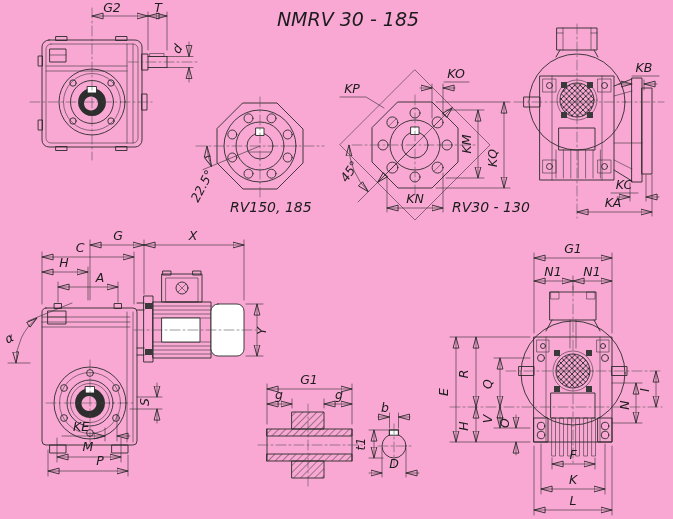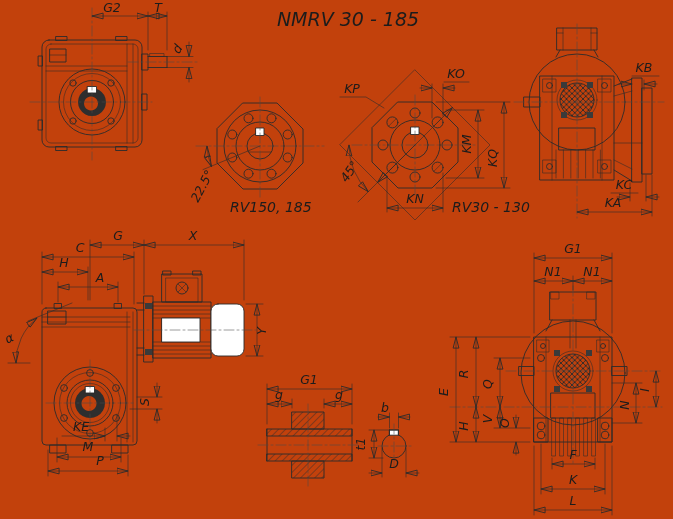--- a/index.html
+++ b/index.html
@@ -1,16 +1,16 @@
 <!DOCTYPE html>
 <html><head>
 <meta charset="utf-8">
 <style>
   html,body{margin:0;padding:0;background:#fff;}
-  .page{width:673px;height:519px;background:#c2410c;position:relative;overflow:hidden;
+  .page{width:673px;height:519px;background:#f9a8d4;position:relative;overflow:hidden;
         font-family:"DejaVu Sans",sans-serif;}
   svg{display:block}
   
   .v line,.v rect,.v circle,.v path,.v polygon,.v polyline{
       stroke:#2b2b2b;stroke-width:.9;fill:none;stroke-linejoin:round;stroke-linecap:round}
   .v .t{stroke-width:.55}
   .v .cl{stroke:#4a4a4a;stroke-width:.55;stroke-dasharray:10 3 2 3}
   .v .dm{stroke-width:.6}
   .v .dk{fill:#3a3a3a;stroke:none}
   .v .wh{fill:#fff}

